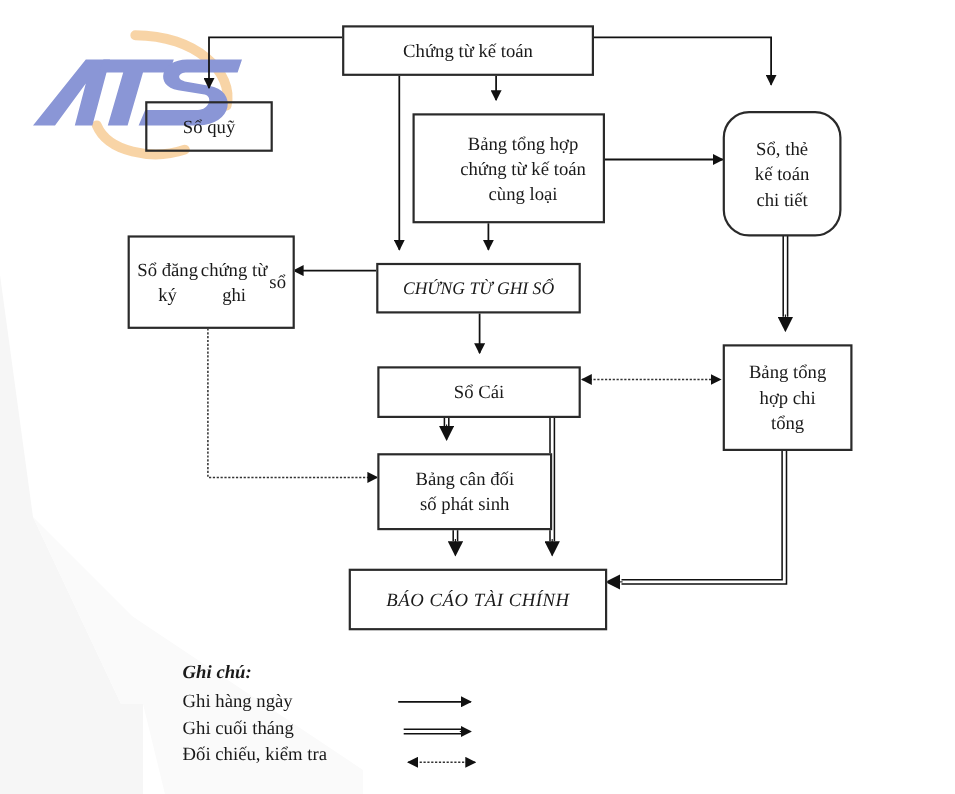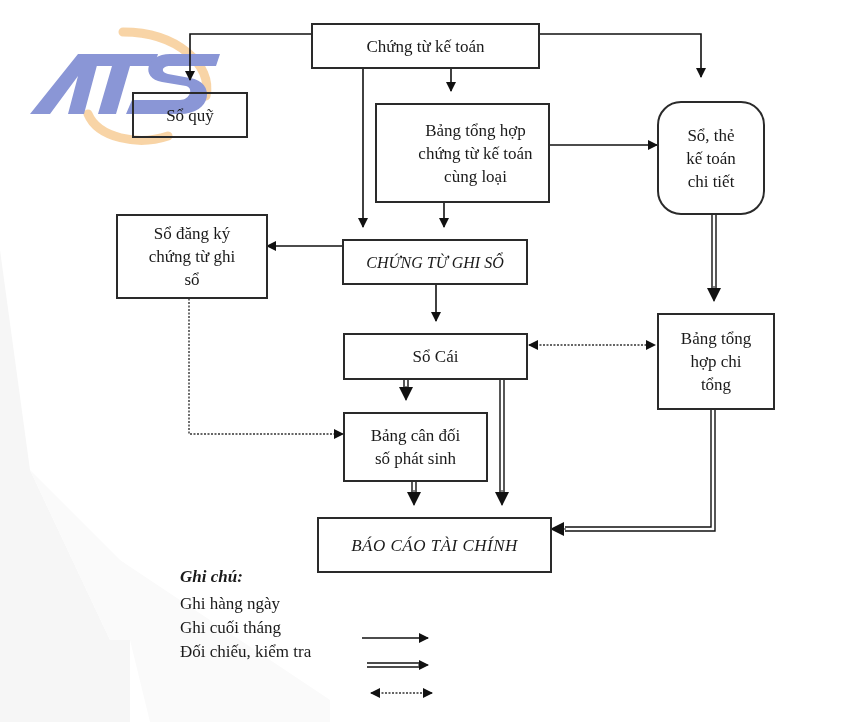--- a/index.html
+++ b/index.html
@@ -5,21 +5,21 @@
   html, body { margin: 0; padding: 0; background: #ffffff; }
   body { width: 868px; height: 722px; position: relative; overflow: hidden;
          font-family: "Liberation Serif", "DejaVu Serif", serif; color: #1a1a1a; }
   #stage { position: absolute; left: 0; top: 0; width: 868px; height: 722px; }
   .watermark-shape { position: absolute; }
   .box { position: absolute; box-sizing: border-box; border: 2px solid #2a2a2a; background: #ffffff;
          display: flex; align-items: center; justify-content: center; text-align: center;
          font-size: 17px; line-height: 23px; padding: 2px 6px; margin-top: 12px; }
   .box.thick { border-width: 2.5px; font-style: italic; }
   .box span { display: block; }
-  .legend { position: absolute; left: 166px; top: 564px; font-size: 17px; line-height: 25px; margin-left: 14px; }
+  .legend { position: absolute; left: 166px; top: 598px; font-size: 17px; line-height: 25px; }
   .legend .title { font-weight: bold; font-style: italic; margin-bottom: 2px; }
   .legend .row { display: block; height: 24px; }
   svg#arrows { position: absolute; left: 0; top: 0; }
   .logo { position: absolute; left: 28px; top: 26px; width: 200px; height: 120px; }
 </style>
 </head>
 <body>
 
 <div id="stage">
 
@@ -133,41 +133,41 @@
     <span>chứng từ kế toán</span>
     <span>cùng loại</span>
   </div>
 
   <div class="box" style="left:657px;top:89px;width:108px;height:114px;flex-direction:column;border-radius:24px;">
     <span>Sổ, thẻ</span>
     <span>kế toán</span>
     <span>chi tiết</span>
   </div>
 
-  <div class="box" style="left:116px;top:202px;width:152px;height:85px;flex-direction:column;">
+  <div class="box" style="left:116px;top:202px;width:152px;height:85px;">
     <span>Sổ đăng ký</span>
     <span>chứng từ ghi</span>
     <span>sổ</span>
   </div>
 
   <div class="box thick" style="left:342px;top:227px;width:186px;height:46px;font-size:16px;">
     <span>CHỨNG TỪ GHI SỔ</span>
   </div>
 
   <div class="box" style="left:343px;top:321px;width:185px;height:47px;">
     <span>Sổ Cái</span>
   </div>
 
   <div class="box" style="left:657px;top:301px;width:118px;height:97px;flex-direction:column;">
     <span>Bảng tổng</span>
     <span>hợp chi</span>
     <span>tổng</span>
   </div>
 
-  <div class="box" style="left:343px;top:400px;width:145px;height:70px;flex-direction:column;">
+  <div class="box" style="left:343px;top:400px;width:159px;height:70px;flex-direction:column;">
     <span>Bảng cân đối</span>
     <span>số phát sinh</span>
   </div>
 
   <div class="box thick" style="left:317px;top:505px;width:235px;height:56px;font-size:17px;letter-spacing:0.5px;">
     <span>BÁO CÁO TÀI CHÍNH</span>
   </div>
 
   <div class="legend">
     <div class="title">Ghi chú:</div>

